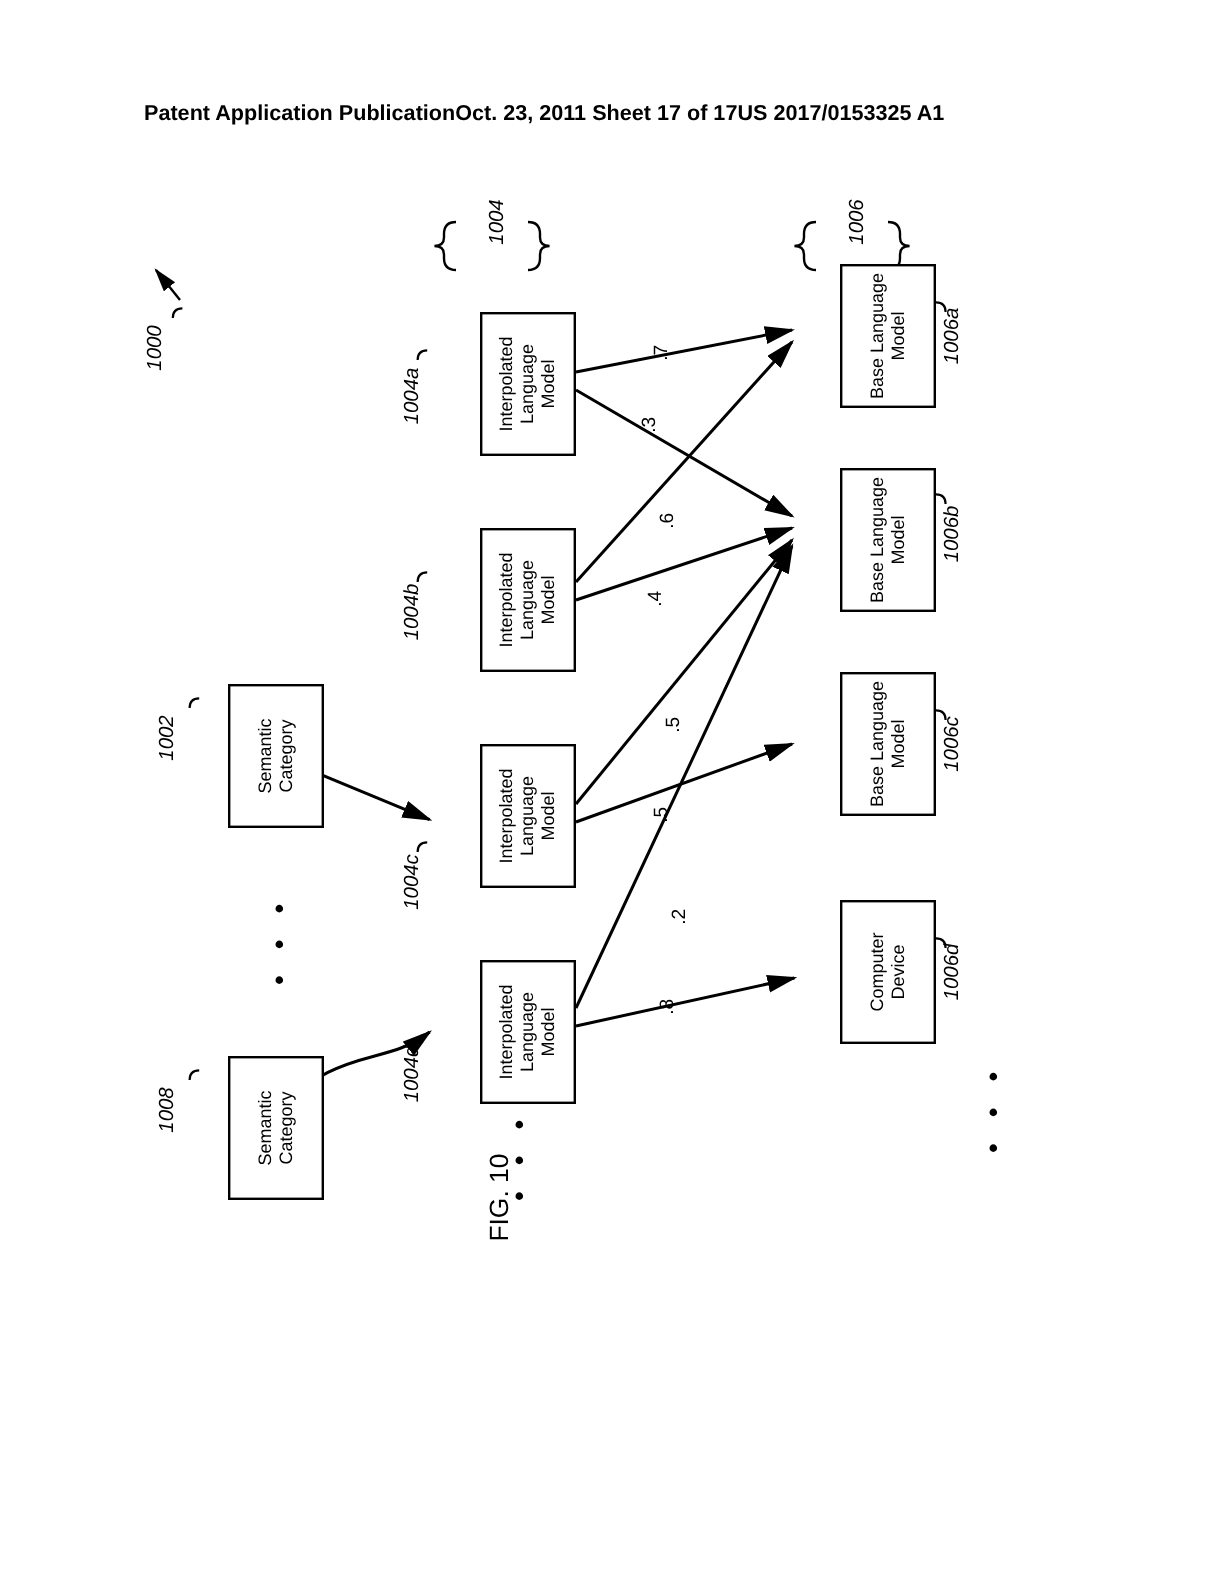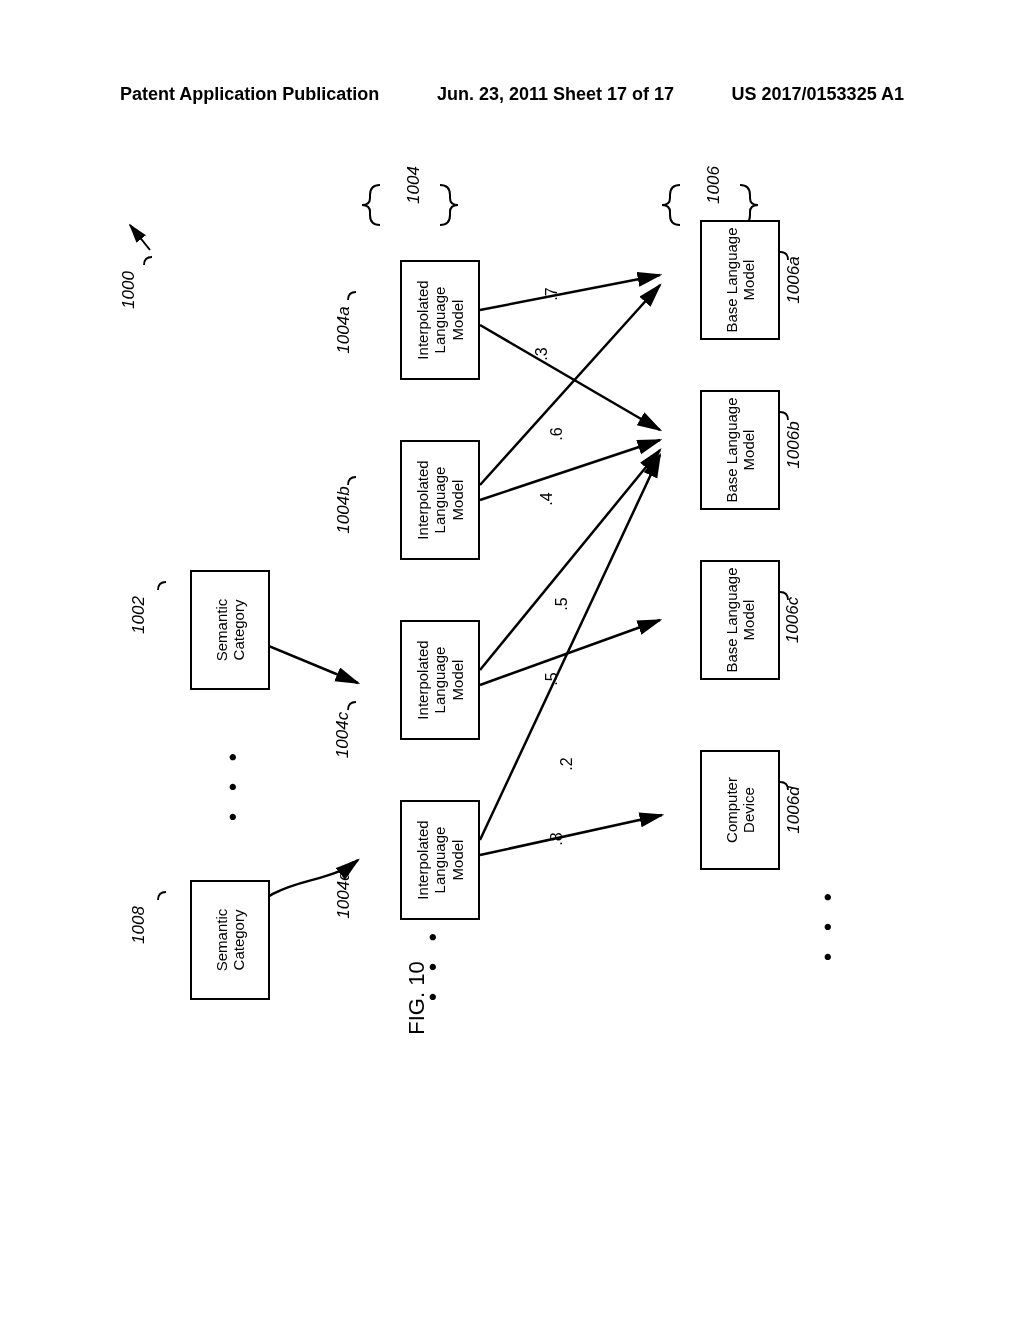--- a/index.html
+++ b/index.html
@@ -1,38 +1,38 @@
 <!DOCTYPE html>
 <html><head>
 <meta charset="utf-8">
 <style>
   * { box-sizing: border-box; margin: 0; padding: 0; }
   html, body { width: 1024px; height: 1320px; background: #fff; font-family: Arial, Helvetica, sans-serif; }
   .page { position: relative; width: 1024px; height: 1320px; }
-  .header { position: absolute; top: 84px; left: 0; right: 0; display: flex; justify-content: space-between; padding: 0 120px; font-size: 18px; }
+  .header { position: absolute; top: 84px; left: 0; right: 0; display: flex; padding: 0 120px; font-size: 18px; }
   .header .left { font-weight: bold; }
   .header .center { font-weight: bold; }
   .header .right { font-weight: bold; }
   .diagram { position: absolute; top: 150px; left: 100px; width: 800px; height: 1000px; }
   .node { position: absolute; display: flex; align-items: center; justify-content: center; transform: rotate(-90deg); transform-origin: center center; }
   .box { border: 2px solid #000; width: 120px; height: 80px; display: flex; align-items: center; justify-content: center; text-align: center; font-size: 15px; line-height: 1.15; background: #fff; }
   .label { position: absolute; font-style: italic; font-size: 17px; transform: rotate(-90deg); transform-origin: center center; white-space: nowrap; }
   .weight { position: absolute; font-size: 16px; transform: rotate(-90deg); transform-origin: center center; }
   .figlabel { position: absolute; font-size: 22px; transform: rotate(-90deg); transform-origin: center center; }
   .dots { position: absolute; font-size: 22px; font-weight: bold; letter-spacing: 8px; transform: rotate(-90deg); transform-origin: center center; }
   .svg-edges { position: absolute; top: 0; left: 0; width: 100%; height: 100%; }
 </style>
 </head>
 <body>
 
 <div class="page">
 
   <div class="header">
     <span class="left">Patent Application Publication</span>
-    <span class="center">Jun. 23, 2011  Sheet 17 of 17</span>
+    <span class="center">Oct. 23, 2011  Sheet 17 of 17</span>
     <span class="right">US 2017/0153325 A1</span>
   </div>
 
   <div class="diagram">
 
     <svg class="svg-edges" viewBox="0 0 800 1000">
       <defs>
         <marker id="arrow" markerWidth="10" markerHeight="10" refX="9" refY="3" orient="auto" markerUnits="strokeWidth">
           <path d="M0,0 L0,6 L10,3 z" fill="#000"></path>
         </marker>

